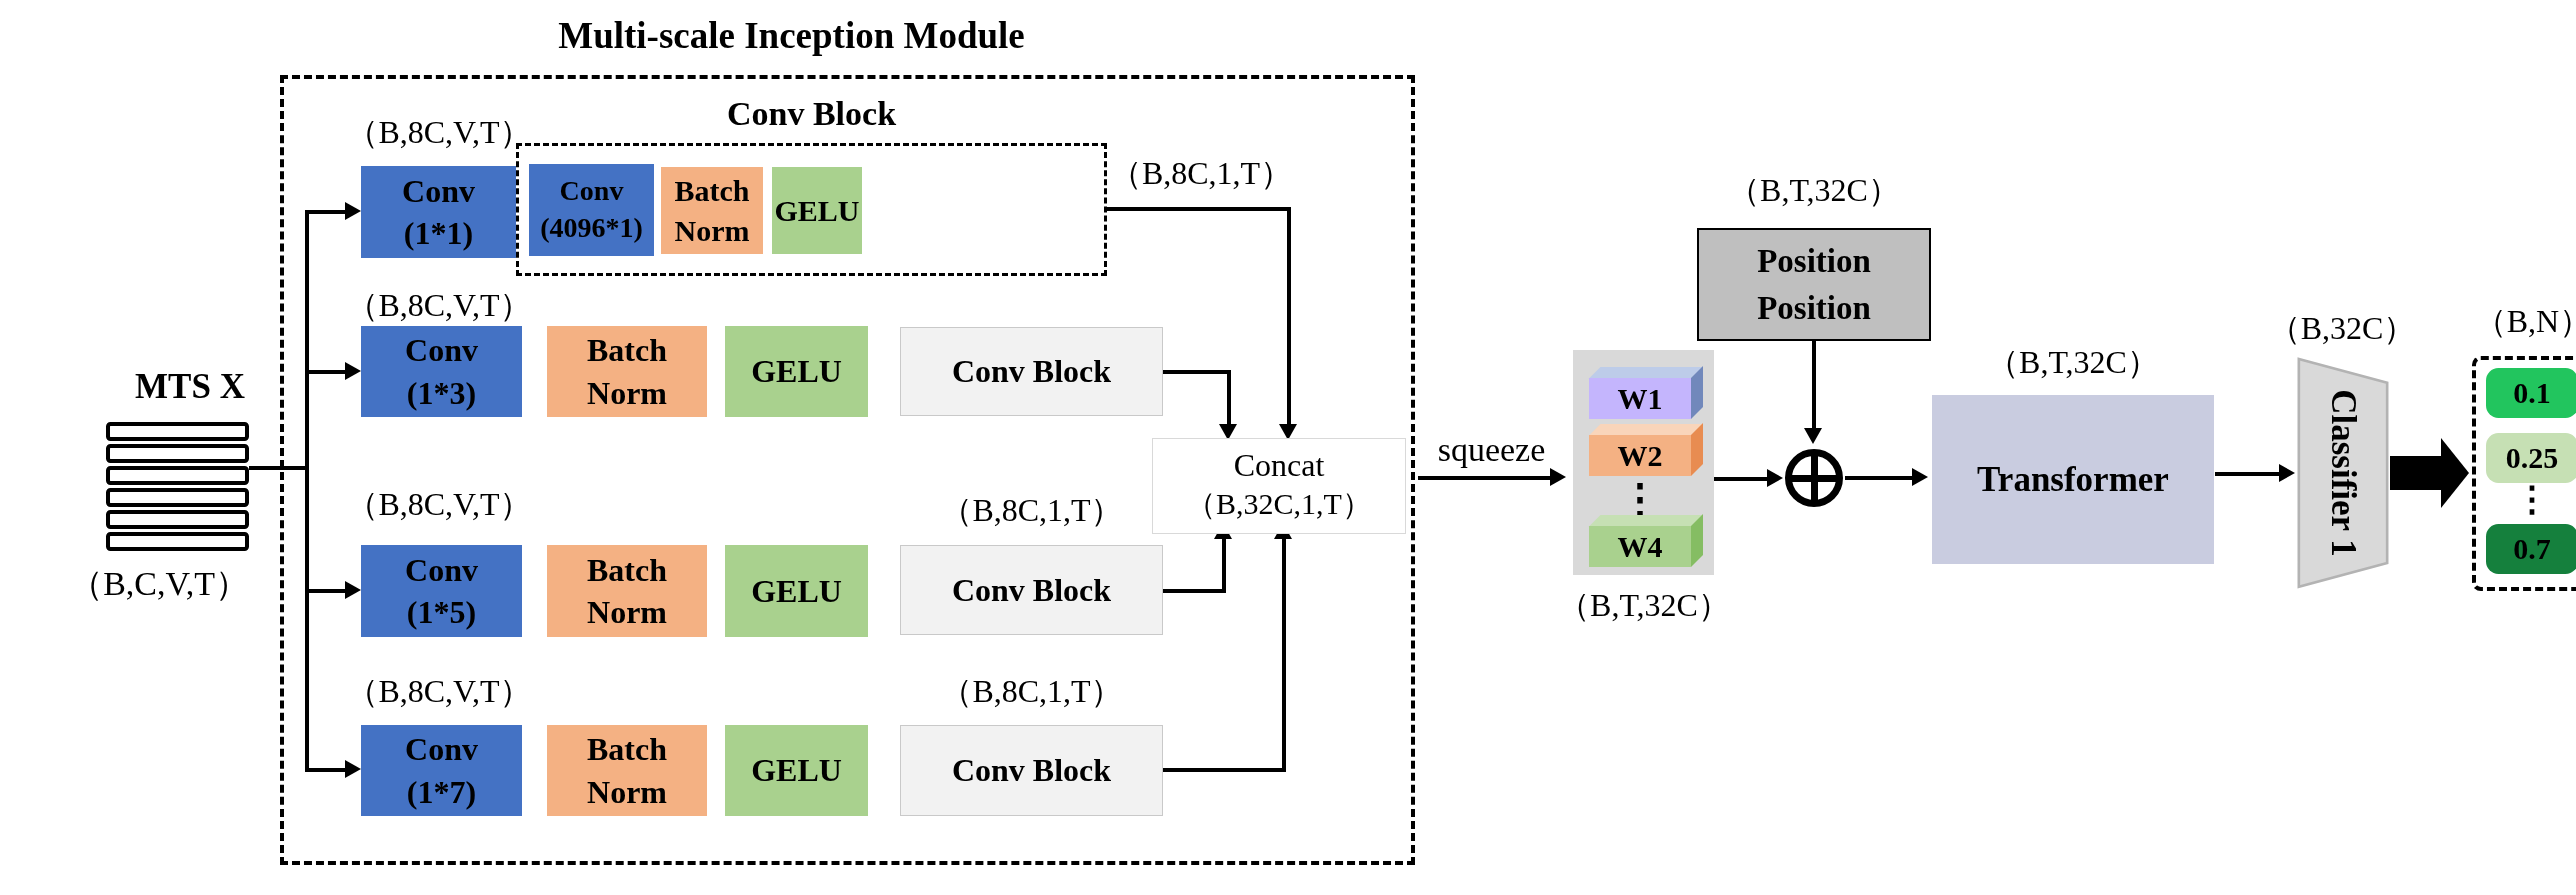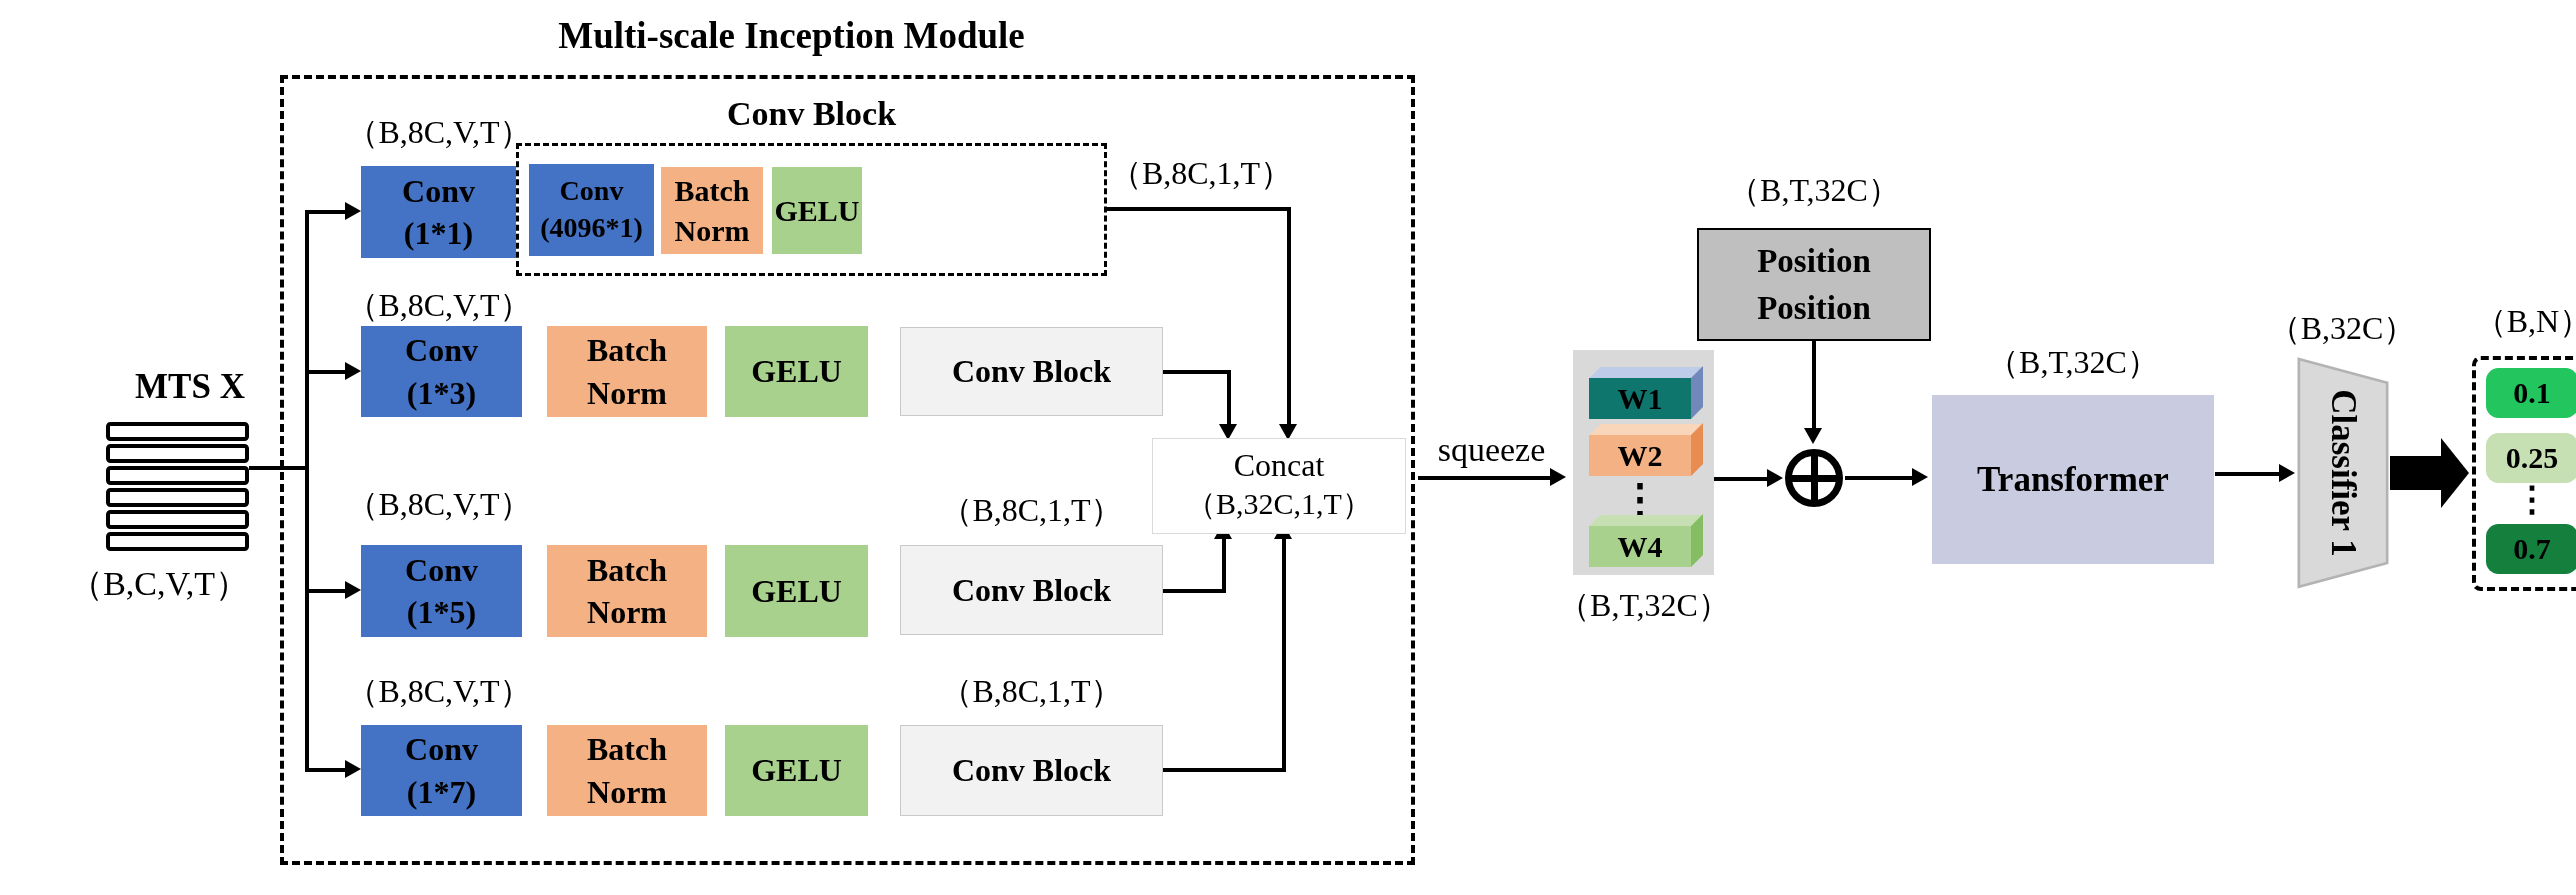--- a/index.html
+++ b/index.html
@@ -144,21 +144,21 @@
   </div>
 
   <div class="abs ctr" style="left:1381px;top:431px;width:141px;font-size:34px;">squeeze</div>
   <div class="hline" style="left:1378px;top:476px;width:132px;"></div>
   <div class="arr-r" style="left:1510px;top:468px;"></div>
 
   <div class="abs" style="left: 1533px; top: 350px; width: 141px; height: 225px; background: rgb(217, 217, 217);"></div>
   <div class="w3d" style="left:1549px;top:378px;">
     <div class="topf" style="background: rgb(189, 204, 233);"></div>
     <div class="sidef" style="background: rgb(113, 136, 187);"></div>
-    <div class="front" style="background: #0f766e;">W1</div>
+    <div class="front" style="background: #c4b5fd;">W1</div>
   </div>
   <div class="w3d" style="left:1549px;top:435px;">
     <div class="topf" style="background: rgb(249, 213, 186);"></div>
     <div class="sidef" style="background: rgb(232, 140, 81);"></div>
     <div class="front" style="background: rgb(244, 177, 131);">W2</div>
   </div>
   <div class="abs ctr dots" style="left:1549px;top:479px;width:102px;">⋮</div>
   <div class="w3d" style="left:1549px;top:526px;">
     <div class="topf" style="background: rgb(198, 224, 180);"></div>
     <div class="sidef" style="background: rgb(133, 189, 99);"></div>

